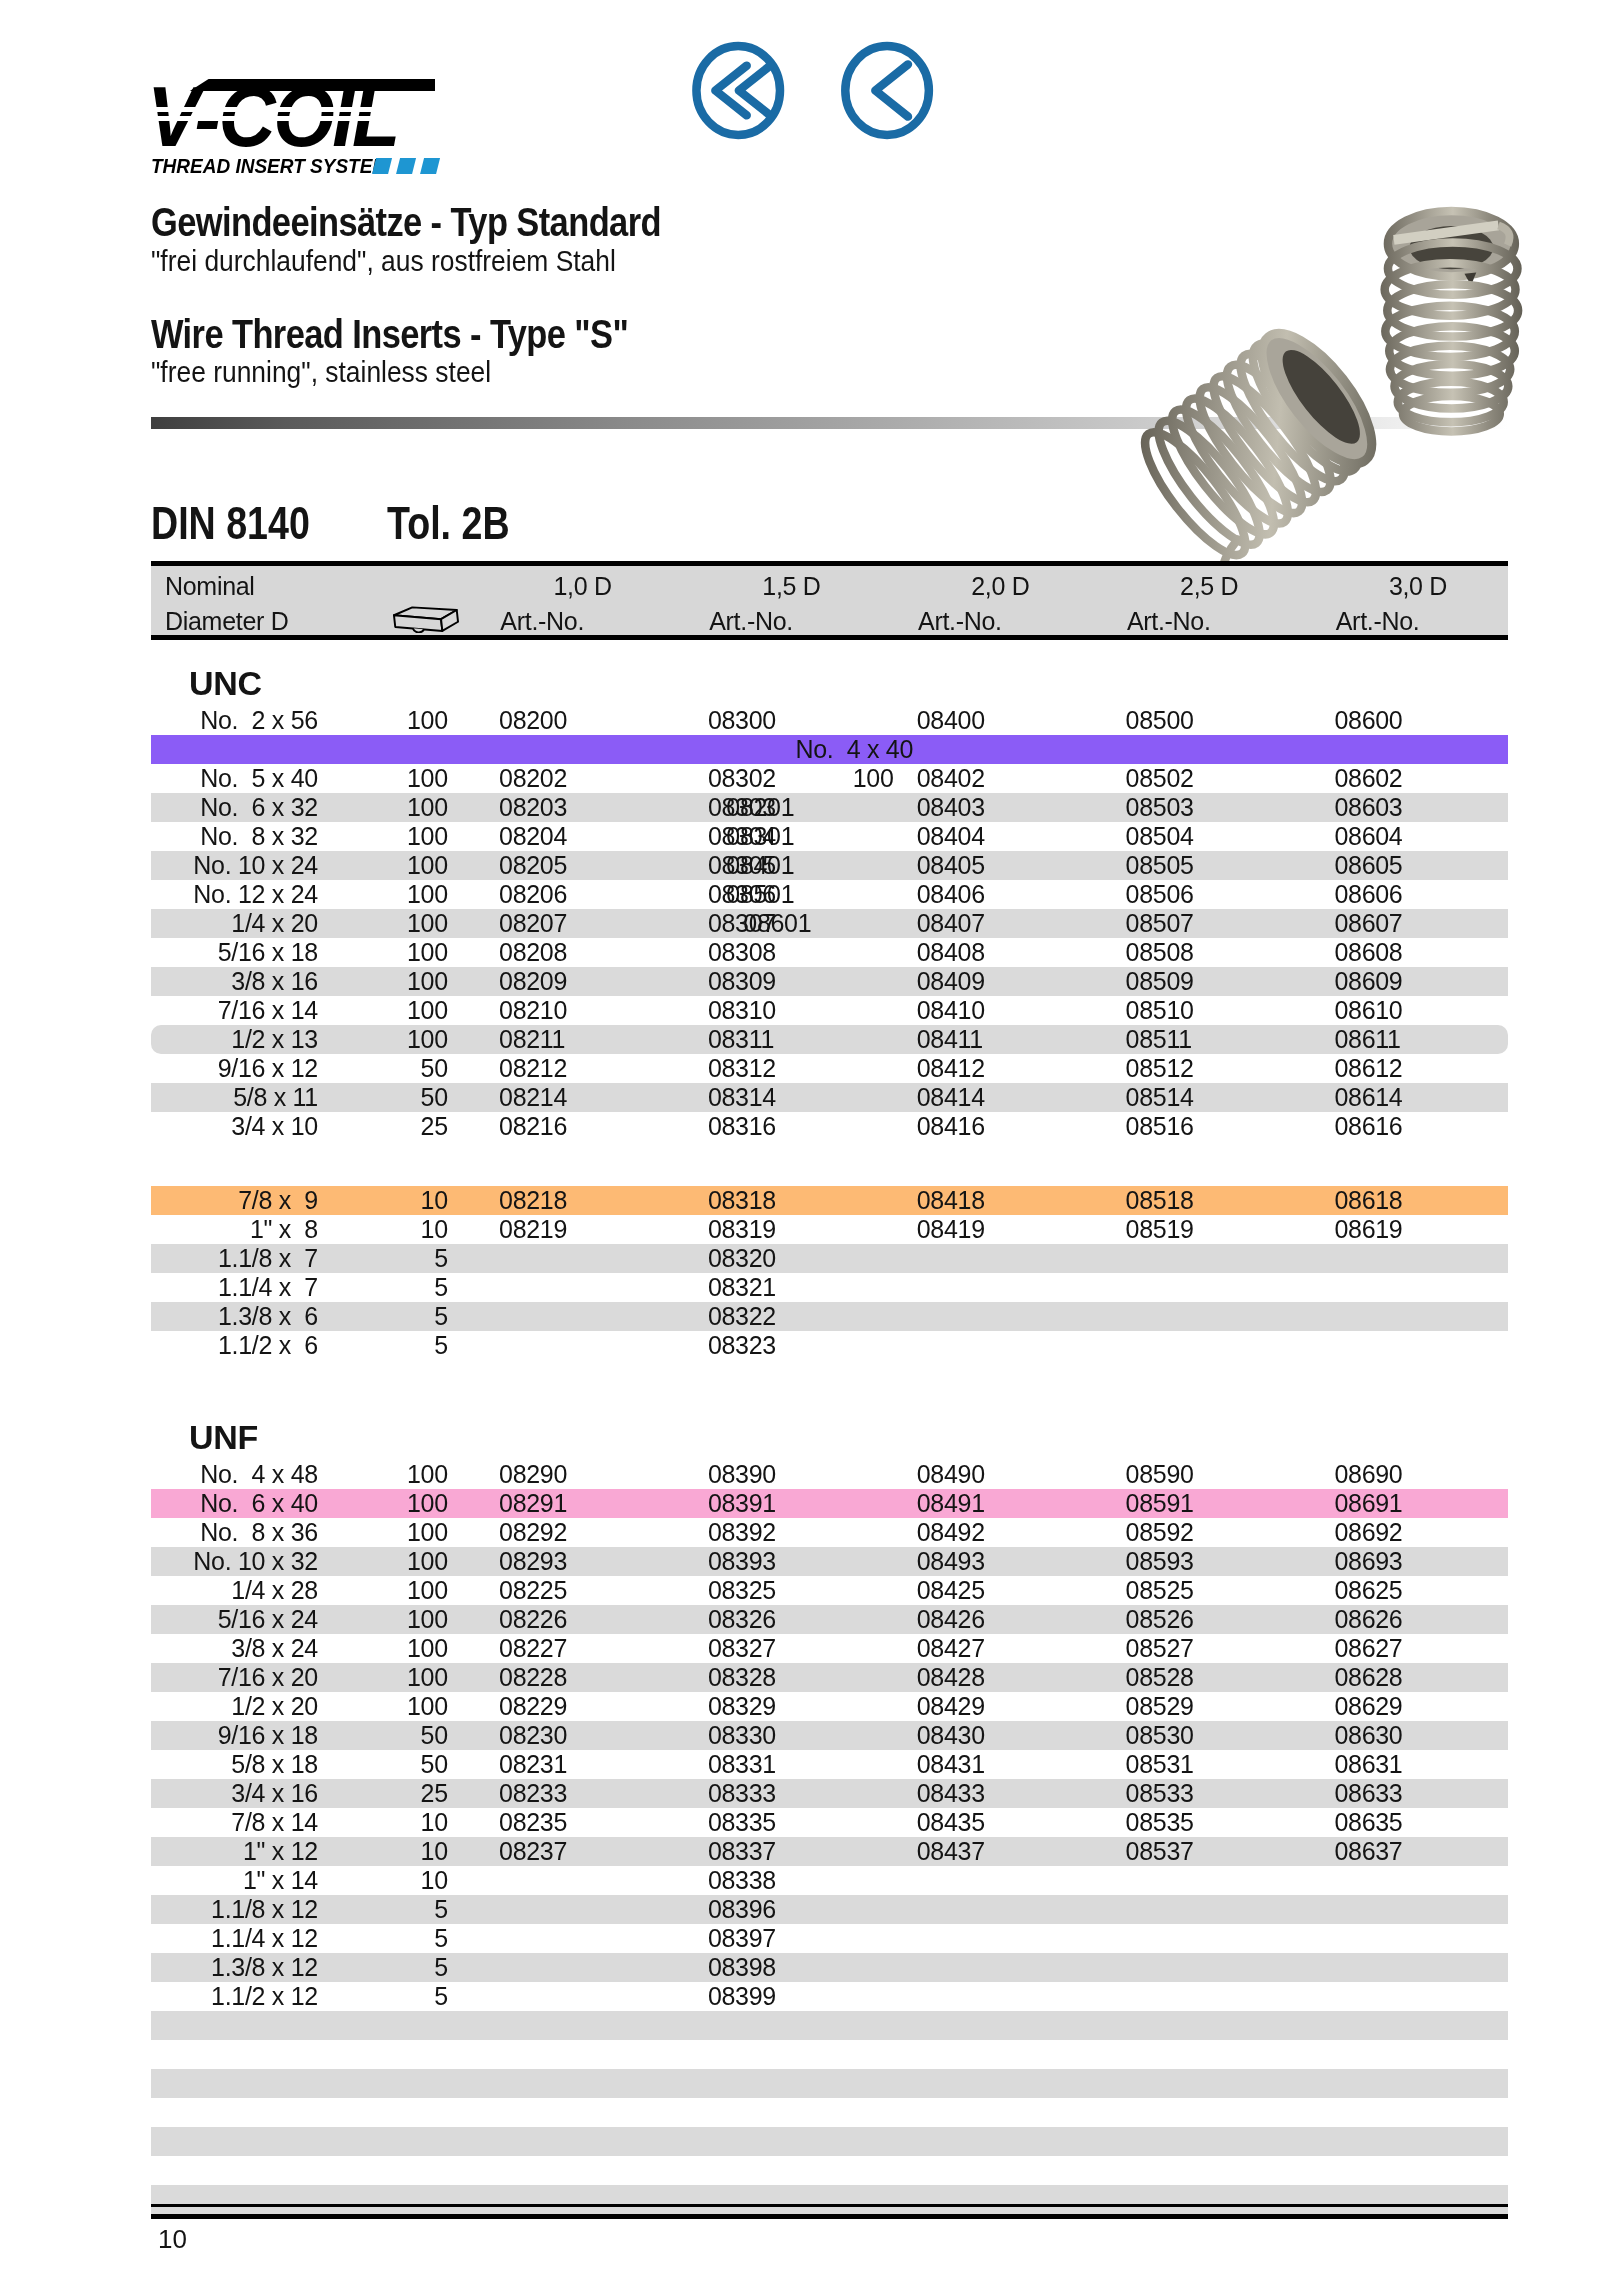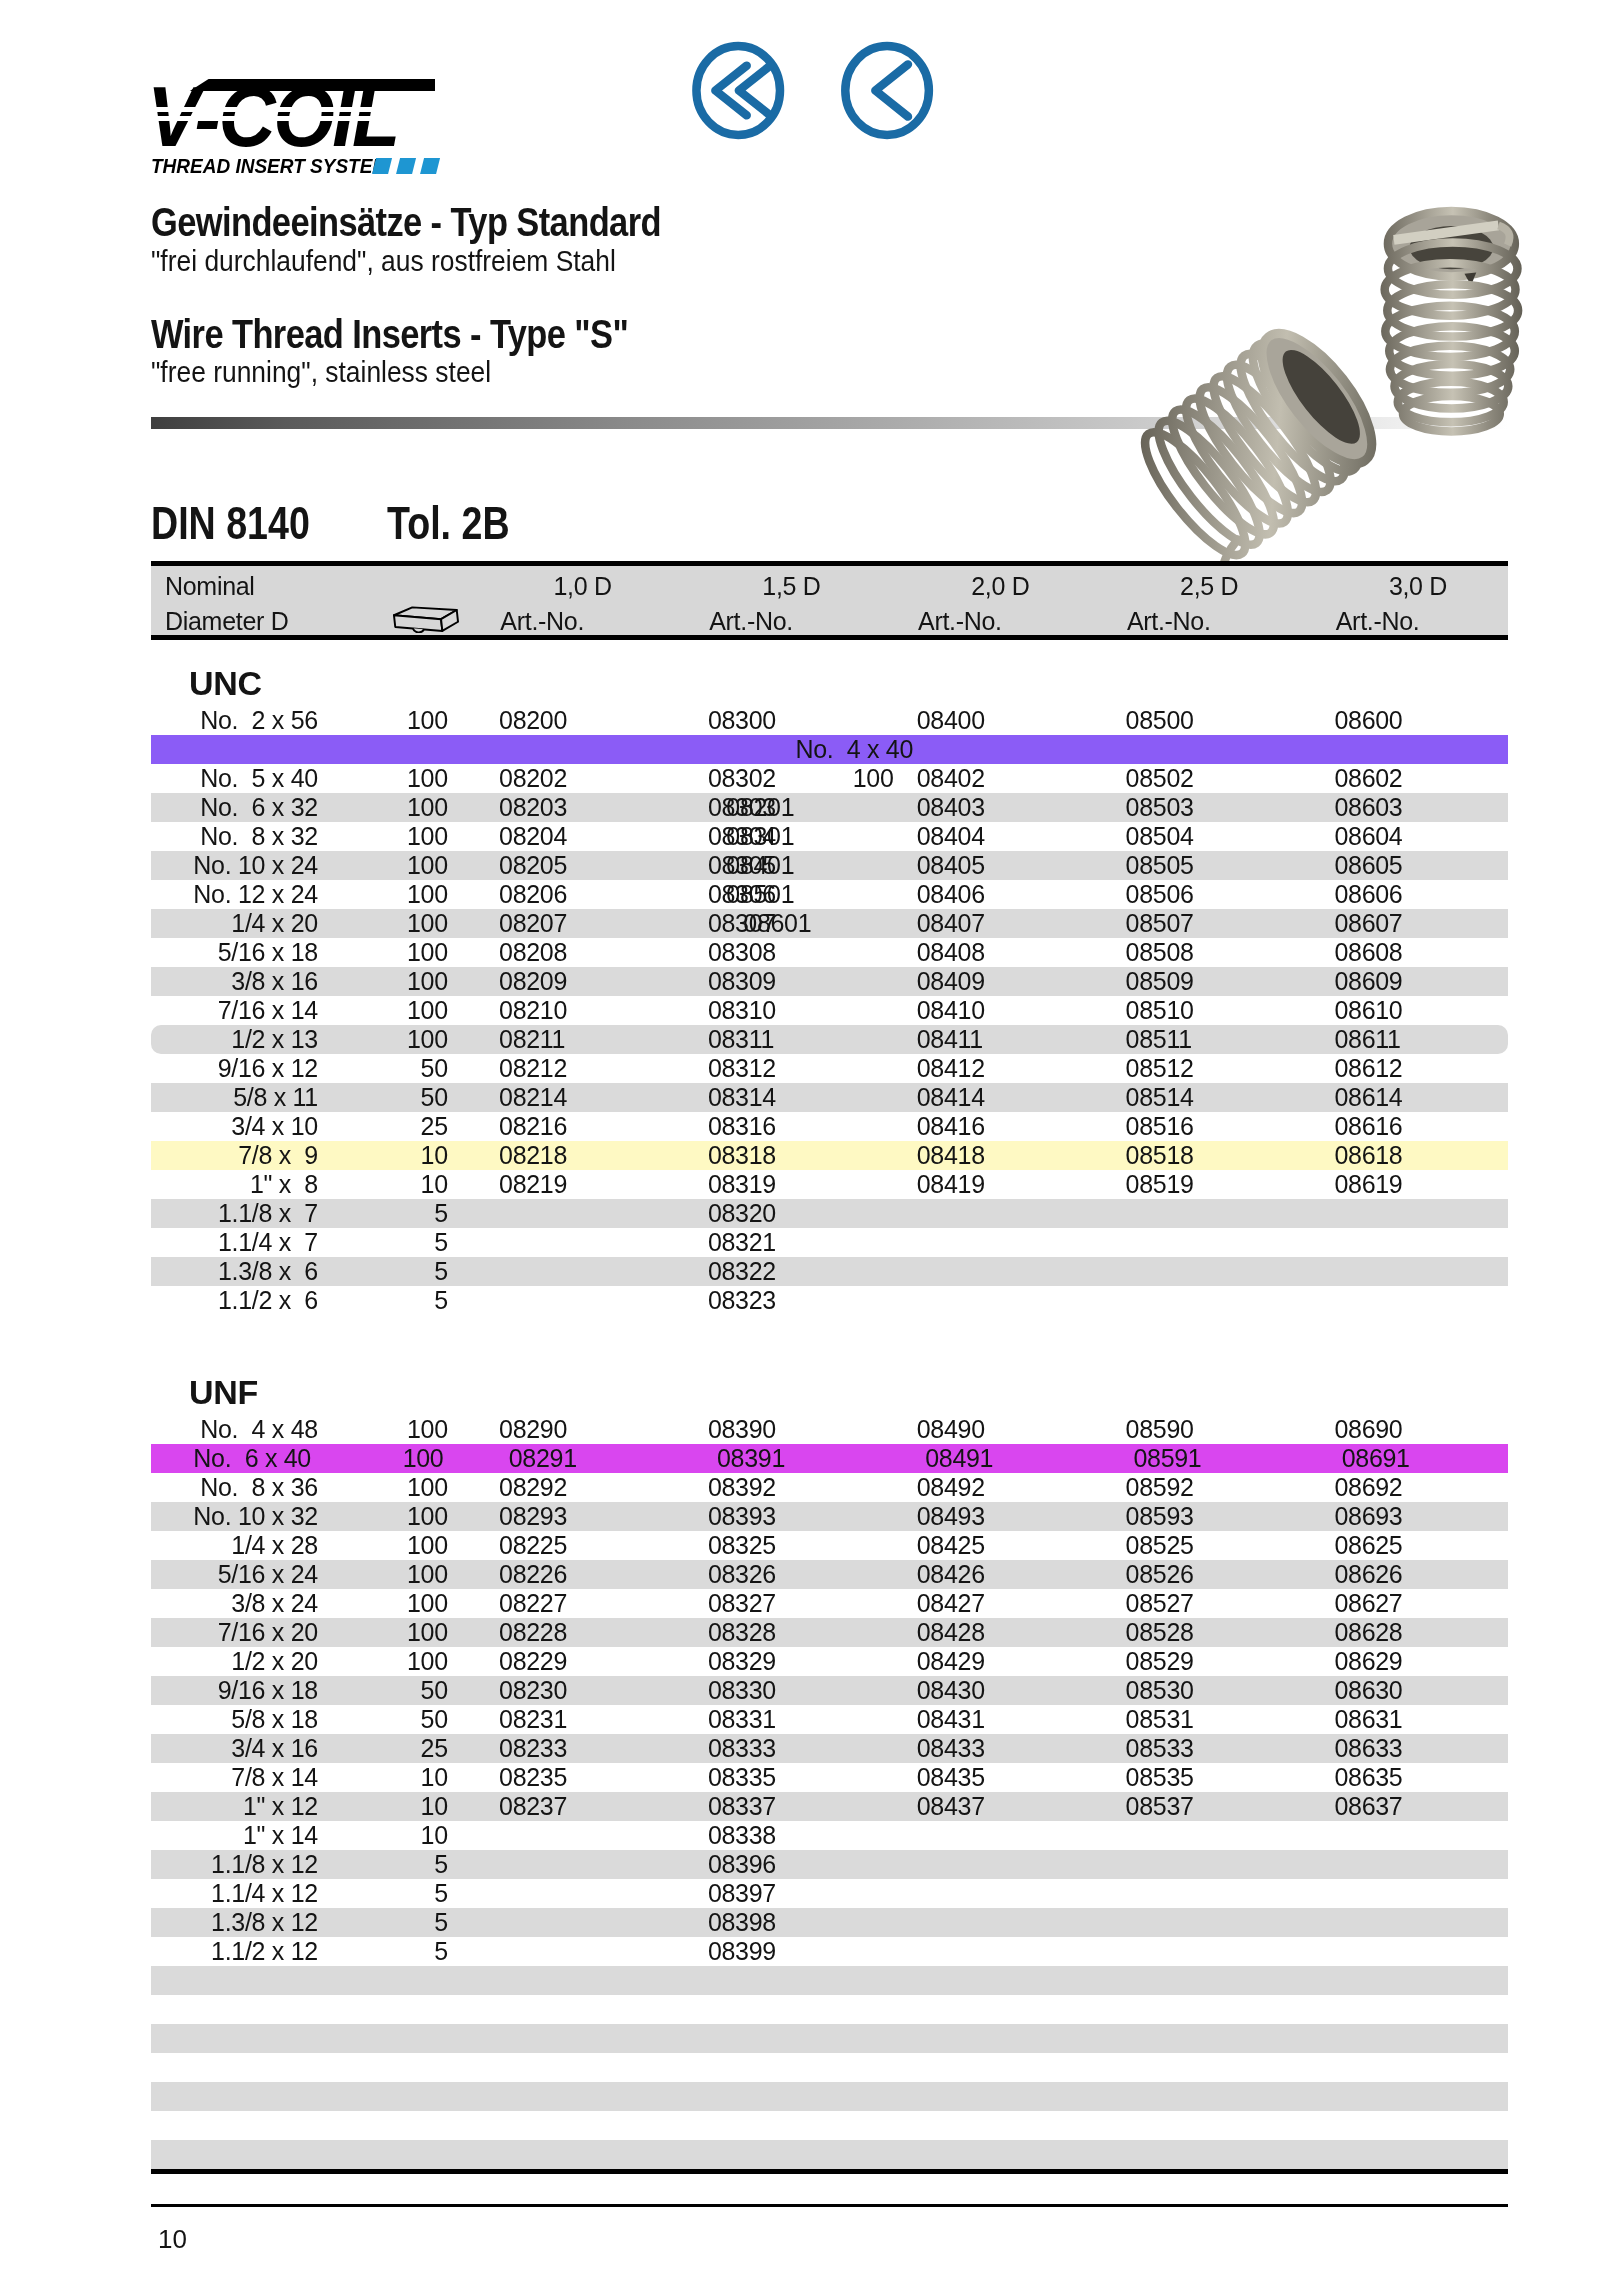--- a/index.html
+++ b/index.html
@@ -345,21 +345,21 @@
     <div class="row">
       <div class="cell c-size">3/4 x 10</div>
       <div class="cell c-qty">25</div>
       <div class="cell c-sp"></div>
       <div class="cell c-art">08216</div>
       <div class="cell c-art">08316</div>
       <div class="cell c-art">08416</div>
       <div class="cell c-art">08516</div>
       <div class="cell c-art last">08616</div>
     </div>
-    <div class="row shaded" style="background: #fef9c3;">
+    <div class="row shaded" style="background: #fdba74; margin-top: 45px;">
       <div class="cell c-size">7/8 x  9</div>
       <div class="cell c-qty">10</div>
       <div class="cell c-sp"></div>
       <div class="cell c-art">08218</div>
       <div class="cell c-art">08318</div>
       <div class="cell c-art">08418</div>
       <div class="cell c-art">08518</div>
       <div class="cell c-art last">08618</div>
     </div>
     <div class="row">
@@ -416,21 +416,21 @@
     <div class="row">
       <div class="cell c-size">No.  4 x 48</div>
       <div class="cell c-qty">100</div>
       <div class="cell c-sp"></div>
       <div class="cell c-art">08290</div>
       <div class="cell c-art">08390</div>
       <div class="cell c-art">08490</div>
       <div class="cell c-art">08590</div>
       <div class="cell c-art last">08690</div>
     </div>
-    <div class="row shaded" style="background: #d946ef; gap: 8px;">
+    <div class="row shaded" style="background: #f9a8d4;">
       <div class="cell c-size">No.  6 x 40</div>
       <div class="cell c-qty">100</div>
       <div class="cell c-sp"></div>
       <div class="cell c-art">08291</div>
       <div class="cell c-art">08391</div>
       <div class="cell c-art">08491</div>
       <div class="cell c-art">08591</div>
       <div class="cell c-art last">08691</div>
     </div>
     <div class="row">

